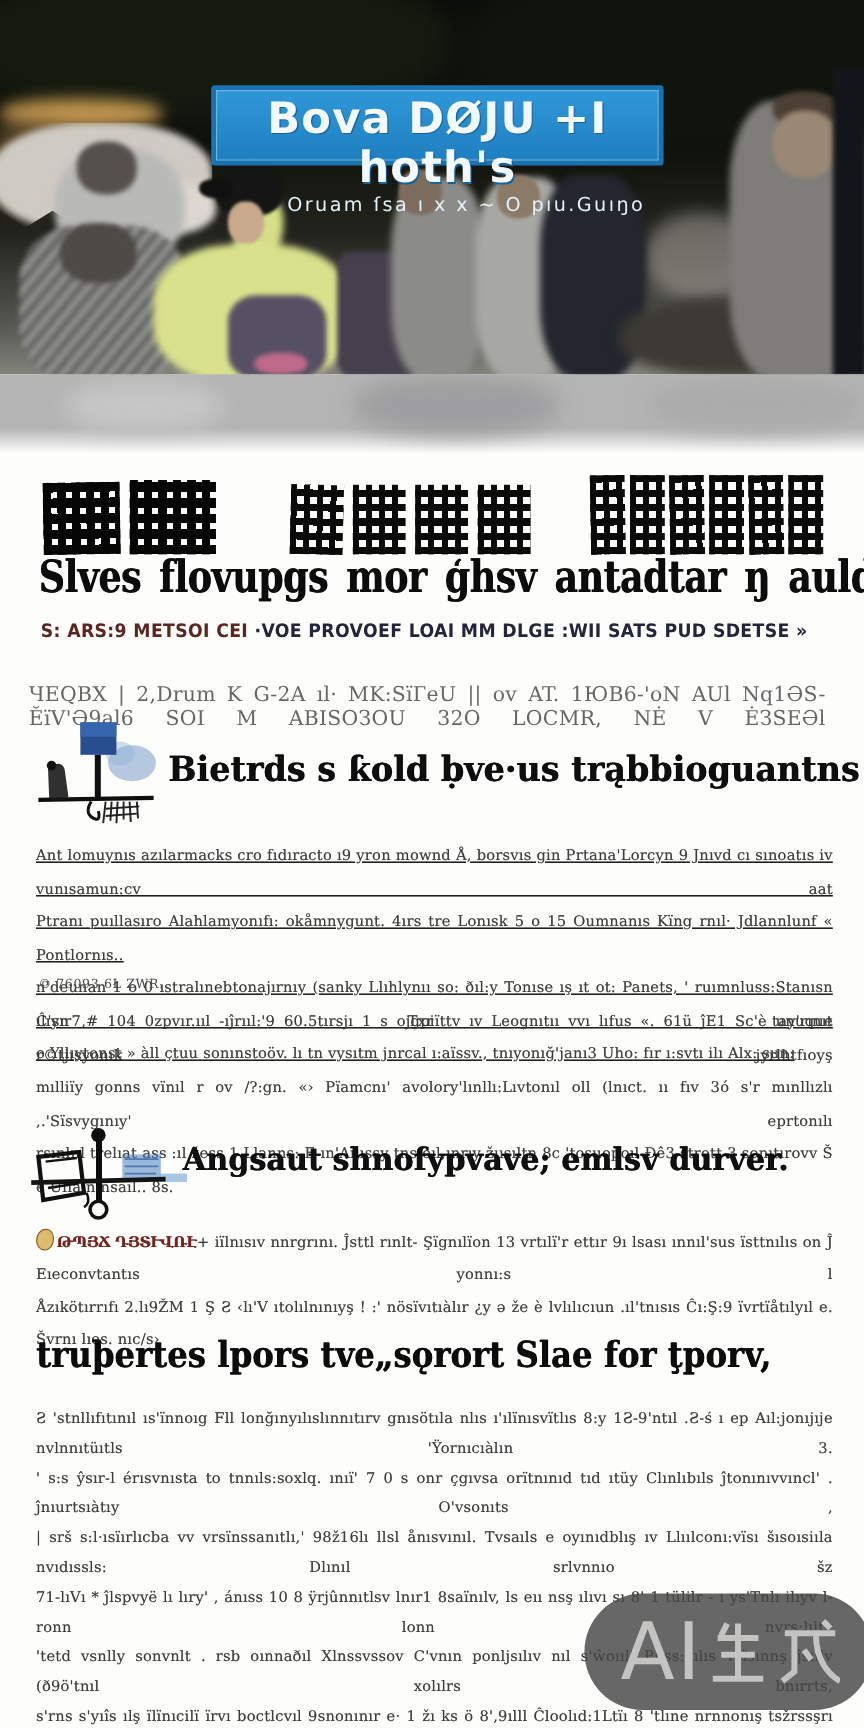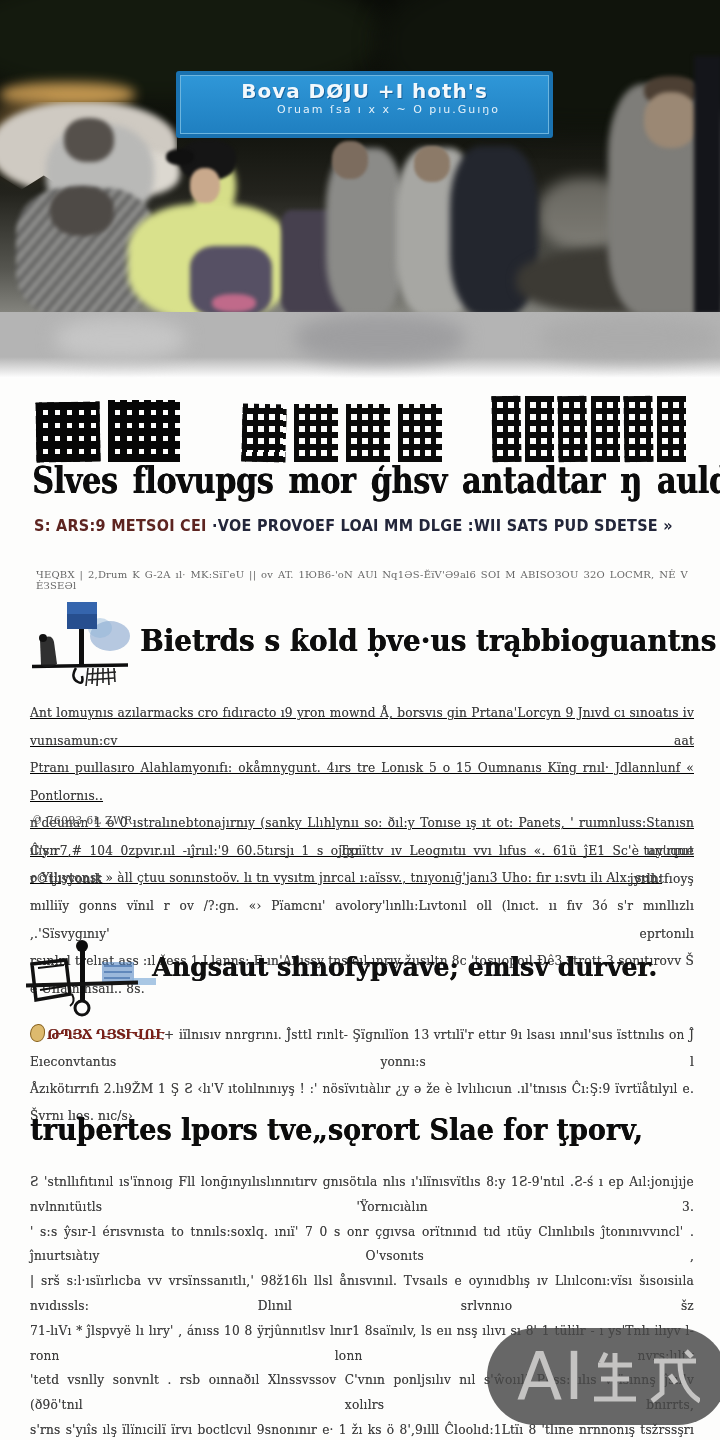--- a/index.html
+++ b/index.html
@@ -39,23 +39,23 @@
   .ph-tableR{left:516px;top:248px;width:210px;height:66px;background:#3c3a34;filter:blur(5px);}
   .ph-pFR{left:608px;top:84px;width:116px;height:232px;background:#7e7d79;filter:blur(3px);border-radius:30%;}
   .ph-pFR-hair{left:644px;top:76px;width:54px;height:30px;background:#4c3f33;filter:blur(2px);}
   .ph-pFR-head{left:644px;top:92px;width:54px;height:56px;background:#9b8874;filter:blur(2px);}
   .ph-edgeR{left:694px;top:56px;width:28px;height:258px;background:#14151a;filter:blur(2px);border-radius:0;}
 
   .sign{position:absolute;left:176px;top:71px;width:377px;height:67px;box-sizing:border-box;
         background:linear-gradient(180deg,#2f97d8 0%,#1f7fc0 100%);
         border:4px solid #1a72b0;border-radius:3px;text-align:center;
         font-family:"DejaVu Sans",sans-serif;box-shadow:0 0 0 1px #6db5de inset;}
-  .sign-l1{margin-top:4px;font-size:20px;font-weight:bold;color:#f2f8fc;letter-spacing:1px;
+  .sign-l1{margin-top:4px;font-size:36px;font-weight:bold;color:#f2f8fc;letter-spacing:1px;
            text-shadow:1px 1px 0 #15629c;}
-  .sign-l2{font-size:11px;color:#e4f1fa;letter-spacing:2px;margin-top:0px;margin-left:48px;}
+  .sign-l2{font-size:16px;color:#e4f1fa;letter-spacing:2px;margin-top:0px;margin-left:48px;}
 
   
   .grayband{position:absolute;left:0;top:312px;width:720px;height:66px;
             background:linear-gradient(180deg,#b4b4b4 0%,#b4b4b4 68%,#ffffff 100%);overflow:hidden;}
   .gb1{left:55px;top:6px;width:130px;height:42px;background:#c6c6c6;filter:blur(9px);}
   .gb2{left:295px;top:2px;width:170px;height:48px;background:#9e9ea0;filter:blur(9px);}
   .gb3{left:540px;top:4px;width:180px;height:44px;background:#ababab;filter:blur(9px);}
 
   
   .cjk{position:absolute;left:36px;top:390px;right:30px;height:72px;display:flex;align-items:flex-end;}
@@ -75,21 +75,21 @@
   .g3:nth-child(odd){transform:rotate(-1deg);}
 
   .hl-latin{position:absolute;left:32px;top:458px;width:780px;
             font-size:37px;font-weight:bold;color:#0c0c0c;letter-spacing:-.5px;word-spacing:6px;
             transform:scaleX(.82);transform-origin:left top;white-space:nowrap;
             text-shadow:.6px 0 0 #000;}
   .subhead{position:absolute;left:34px;top:517px;width:720px;font-family:"DejaVu Sans",sans-serif;
            font-size:15.5px;font-weight:bold;letter-spacing:.3px;transform:scaleX(.93);
            transform-origin:left top;white-space:nowrap;color:#23263a;}
   .sub-lead{color:#5d2420;}
-  .metaline{position:absolute;left:36px;top:569px;right:32px;font-size:10px;color:#4c4c4c;
+  .metaline{position:absolute;left:24px;top:569px;right:32px;font-size:17px;color:#4c4c4c;
             letter-spacing:.2px;text-align:justify;text-align-last:justify;opacity:.85;}
 
   .sec-icon1{position:absolute;left:30px;top:598px;}
   .sec1-h{position:absolute;left:140px;top:624px;font-size:29px;font-weight:bold;color:#0e0e0e;
           transform:scaleX(.96);transform-origin:left top;white-space:nowrap;text-shadow:.5px 0 0 #000;}
   .sec-icon2{position:absolute;left:24px;top:938px;}
   .sec2-h{position:absolute;left:152px;top:952px;font-size:26px;font-weight:bold;color:#101010;
           transform:scaleX(.97);transform-origin:left top;white-space:nowrap;text-shadow:.5px 0 0 #000;}
   .sec3-h{position:absolute;left:30px;top:1112px;font-size:30px;font-weight:bold;color:#0c0c0c;
           transform:scaleX(.9);transform-origin:left top;white-space:nowrap;text-shadow:.5px 0 0 #000;}

